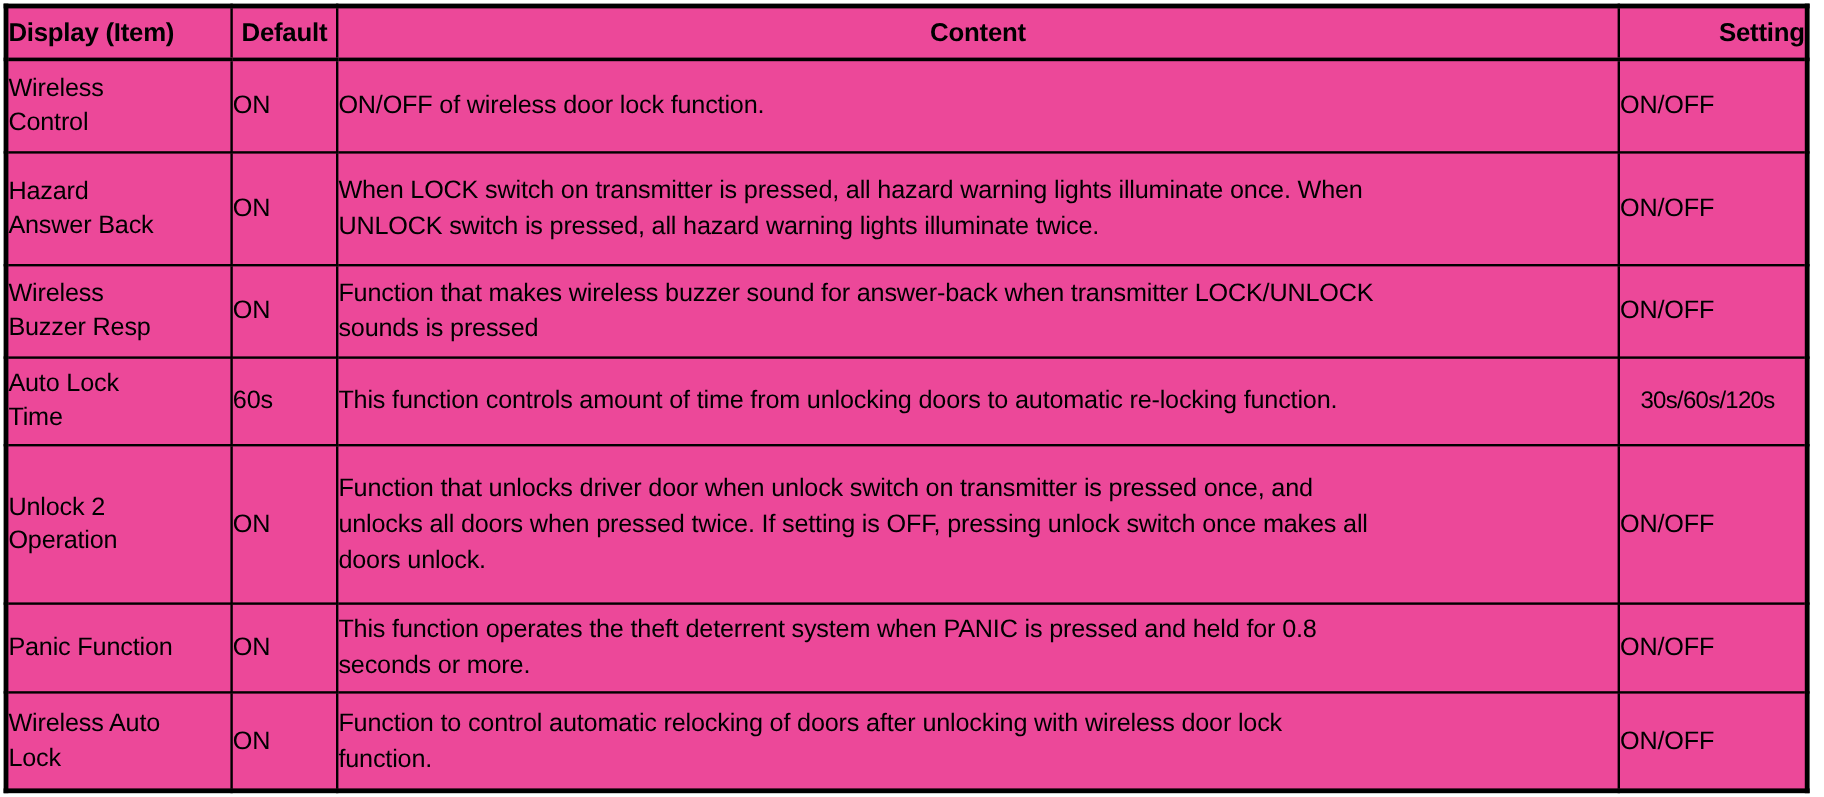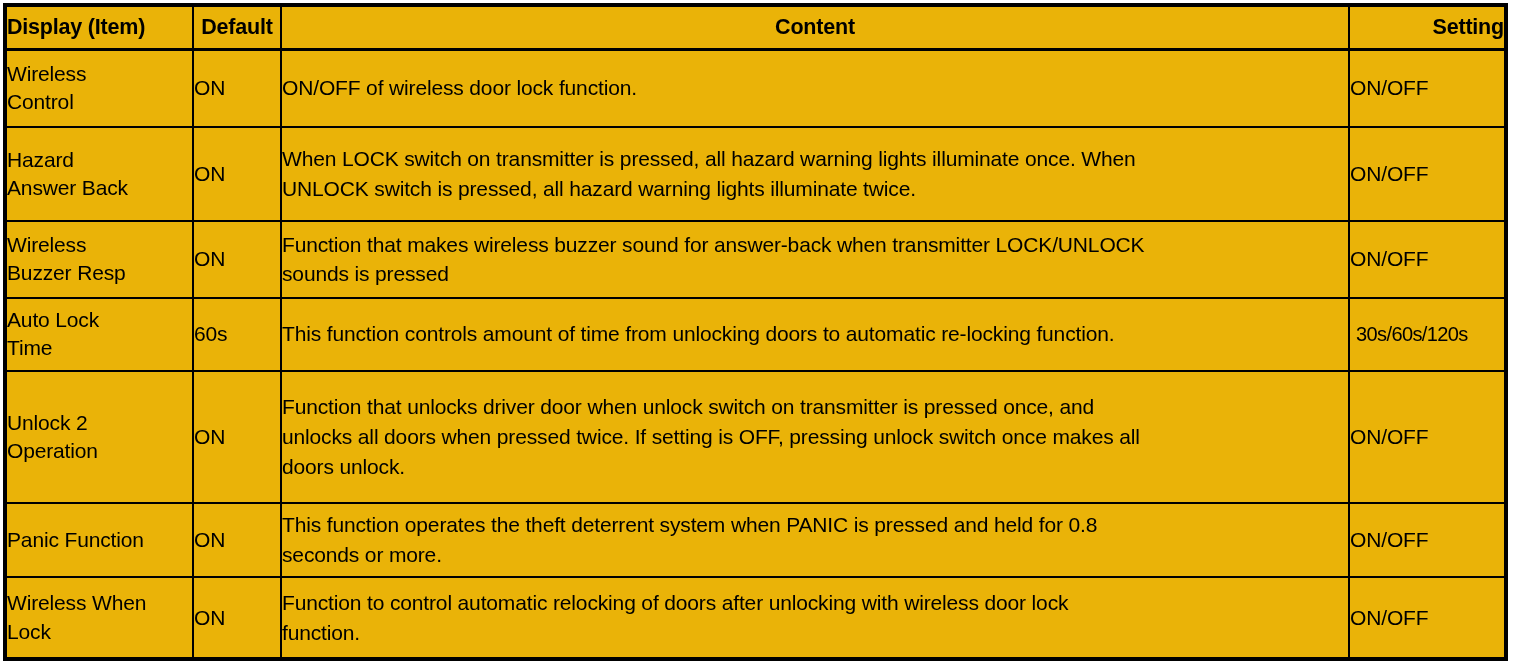--- a/index.html
+++ b/index.html
@@ -29,21 +29,21 @@
     height: 658px;
     border: 4px solid #000000;
     background: #ffffff;
   }
 
   table.spec-table th,
   table.spec-table td {
     border: 2px solid #000000;
     padding: 0;
     vertical-align: middle;
-    background: #eab308;
+    background: #ec4899;
     margin-left: 12px;
   }
 
   
   col.c-item    { width: 188px; }
   col.c-default { width: 88px;  }
   col.c-content { width: 1068px;}
   col.c-setting { width: 157px; }
 
   
@@ -84,21 +84,21 @@
   }
   td.cell-setting {
     text-align: left;
     padding-left: 8px;
     padding-right: 2px;
     white-space: nowrap;
   }
   td.cell-setting.narrow {
     font-size: 20px;
     letter-spacing: -0.6px;
-    padding-left: 6px;
+    padding-left: 17px;
   }
 
   .line { display: block; }
 </style>
 </head>
 <body>
 
 <div id="table-wrap">
   <table class="spec-table">
     <colgroup>
@@ -181,21 +181,21 @@
           </td>
           <td class="cell-default">ON</td>
           <td class="cell-content">
             <span class="line">This function operates the theft deterrent system when PANIC is pressed and held for 0.8</span>
             <span class="line">seconds or more.</span>
           </td>
           <td class="cell-setting">ON/OFF</td>
         </tr>
         <tr style="height: 77px;">
           <td class="cell-item">
-            <span class="line">Wireless When</span>
+            <span class="line">Wireless Auto</span>
             <span class="line">Lock</span>
           </td>
           <td class="cell-default">ON</td>
           <td class="cell-content">
             <span class="line">Function to control automatic relocking of doors after unlocking with wireless door lock</span>
             <span class="line">function.</span>
           </td>
           <td class="cell-setting">ON/OFF</td>
         </tr>
       </tbody>

